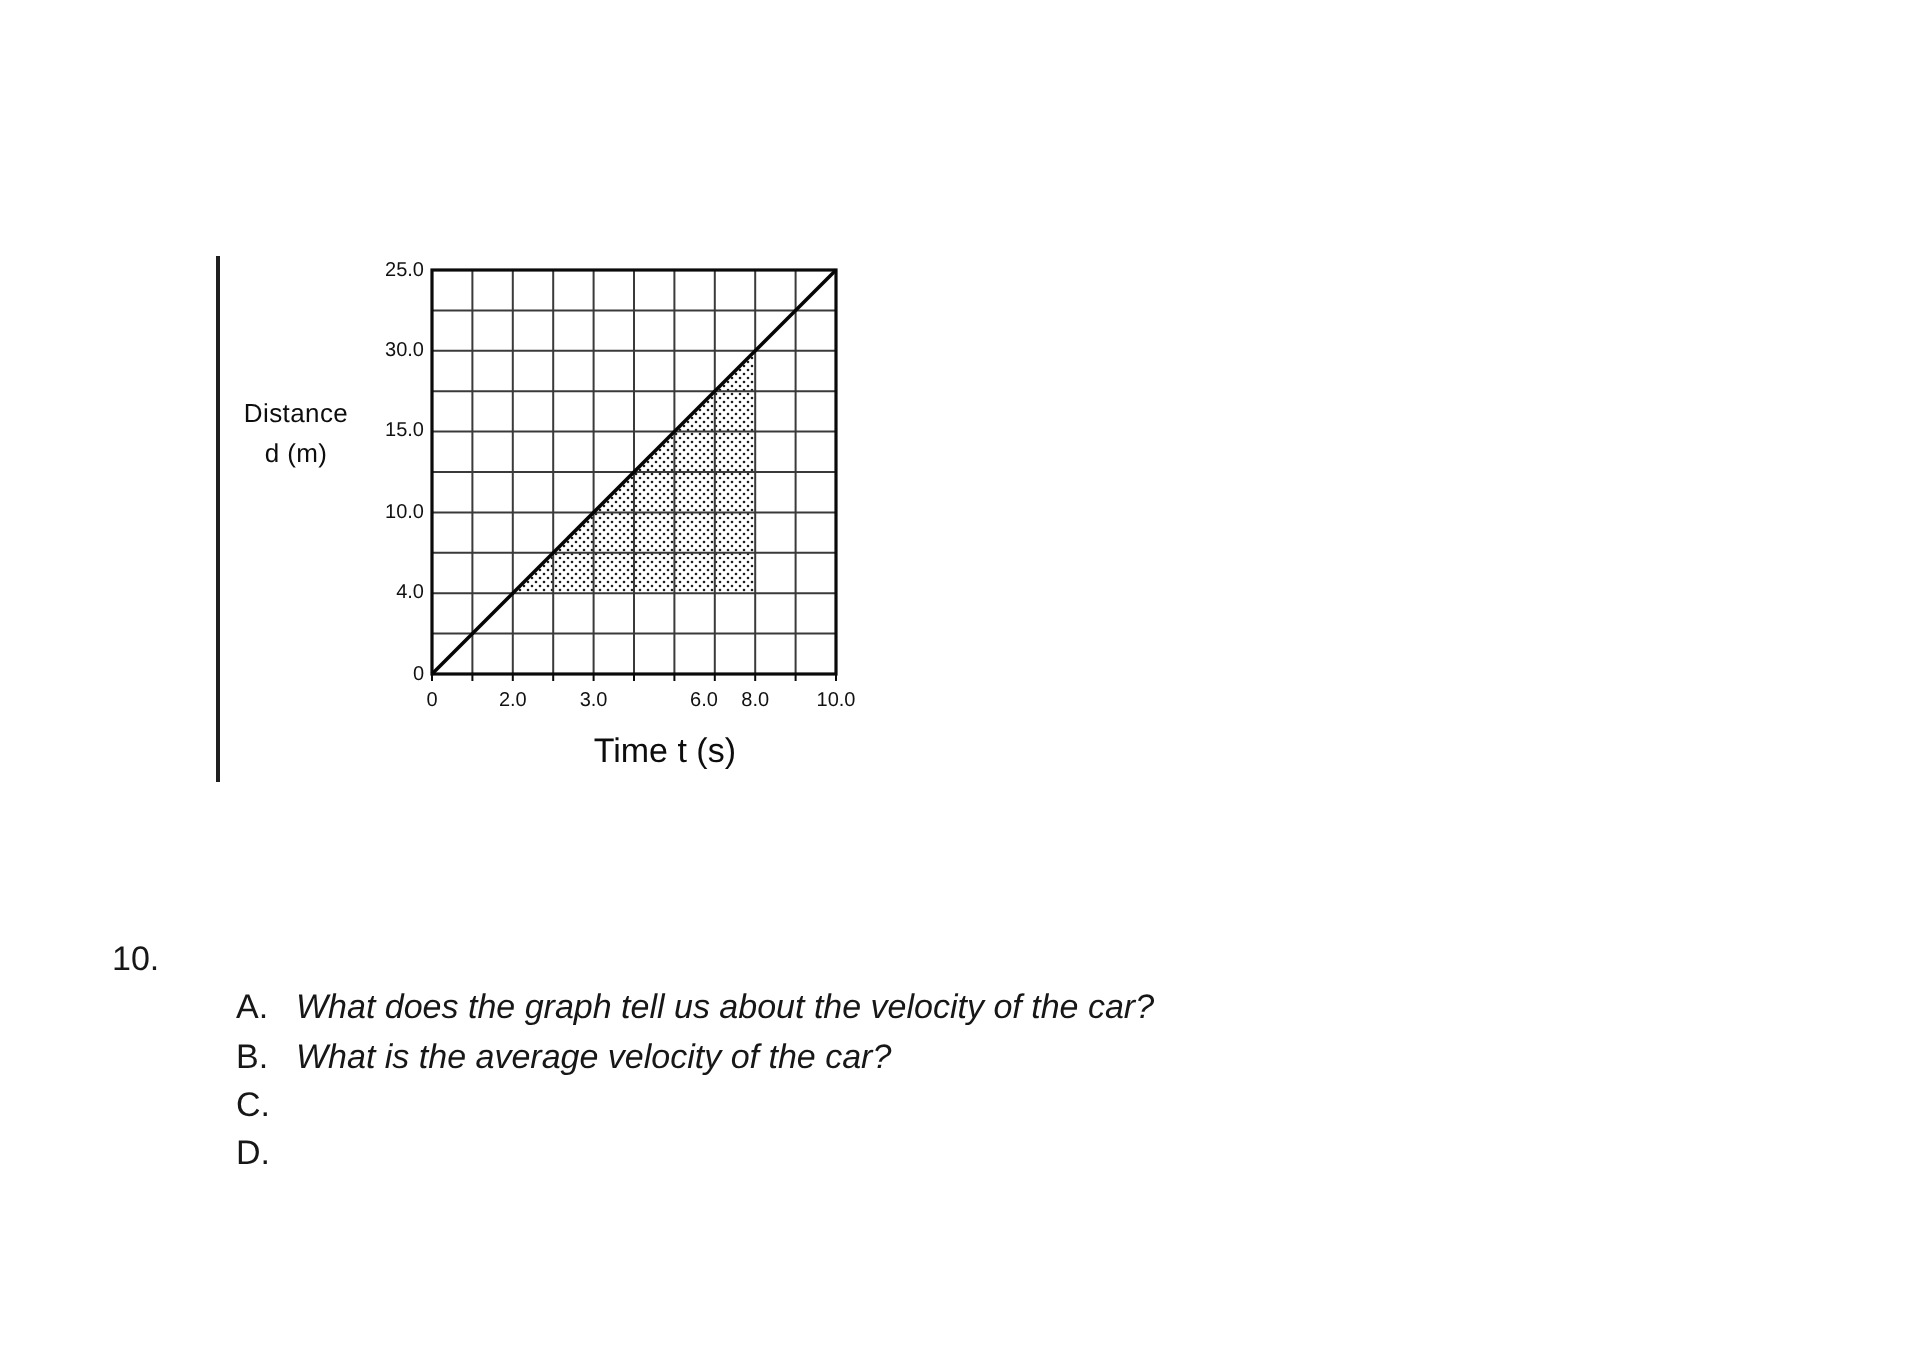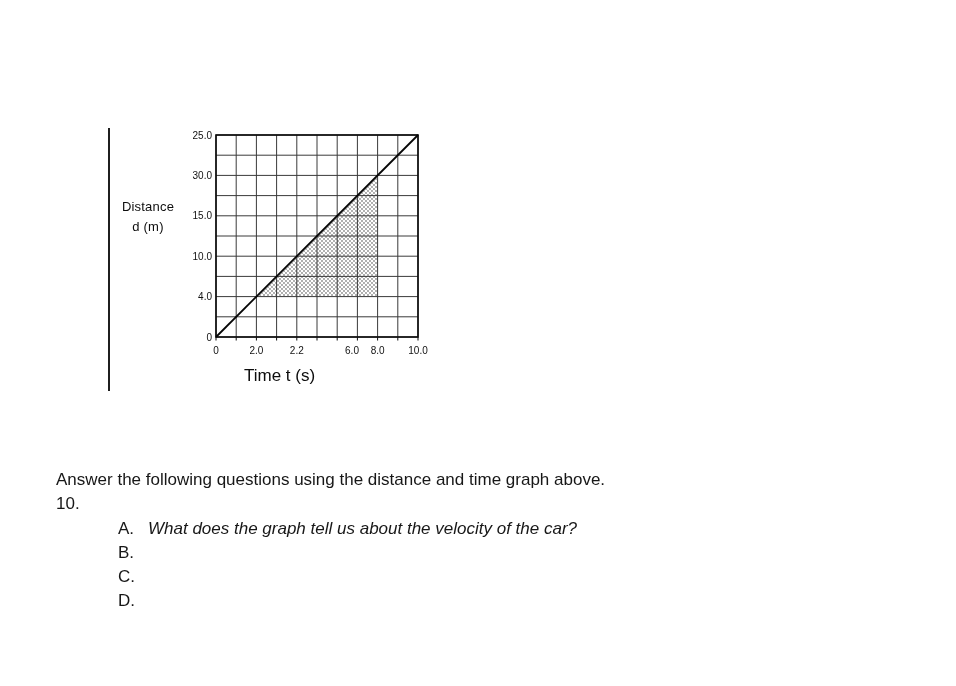--- a/index.html
+++ b/index.html
@@ -18,21 +18,21 @@
   #plot{position:absolute;}
   .ytick{
     position:absolute;left:178px;width:34px;text-align:right;
     font-size:10px;line-height:13px;color:#111111;
   }
   .xtick{
     position:absolute;top:344px;width:32px;text-align:center;
     font-size:10px;line-height:13px;color:#111111;
   }
   .xlabel{
-    position:absolute;left:244px;top:366px;width:124px;text-align:left;
+    position:absolute;left:244px;top:366px;width:124px;text-align:right;
     font-size:17px;color:#0d0d0d;
   }
   .textblock{
     position:absolute;left:56px;top:468px;width:870px;
     font-size:17px;line-height:24.3px;color:#171717;
   }
   .line{white-space:nowrap;}
   .qrow{display:flex;padding-left:62px;white-space:nowrap;}
   .qletter{flex:0 0 30px;width:30px;}
   .qtext{flex:0 0 auto;font-style:italic;}
@@ -97,40 +97,40 @@
       <span class="ytick" style="top: 330.5px;">0</span>
       <span class="ytick" style="top: 290.1px;">4.0</span>
       <span class="ytick" style="top: 249.7px;">10.0</span>
       <span class="ytick" style="top: 209.3px;">15.0</span>
       <span class="ytick" style="top: 168.9px;">30.0</span>
       <span class="ytick" style="top: 128.5px;">25.0</span>
     </div>
   <div id="xticks">
       <span class="xtick" style="left: 200px;">0</span>
       <span class="xtick" style="left: 240.4px;">2.0</span>
-      <span class="xtick" style="left: 280.8px;">2.2</span>
+      <span class="xtick" style="left: 280.8px;">3.0</span>
       <span class="xtick" style="left: 336px;">6.0</span>
       <span class="xtick" style="left: 361.6px;">8.0</span>
       <span class="xtick" style="left: 402px;">10.0</span>
     </div>
 
   <div class="xlabel">Time t (s)</div>
 </div>
 
 <div class="textblock">
-  <div class="line">Answer the following questions using the distance and time graph above.</div>
   <div class="line">10.</div>
 
   <div>
     <div class="qrow">
       <span class="qletter">A.</span>
       <span class="qtext">What does the graph tell us about the velocity of the car?</span>
     </div>
     <div class="qrow">
       <span class="qletter">B.</span>
+      <span class="qtext">What is the average velocity of the car?</span>
     </div>
     <div class="qrow">
       <span class="qletter">C.</span>
     </div>
     <div class="qrow">
       <span class="qletter">D.</span>
     </div>
   </div>
 </div>
 

